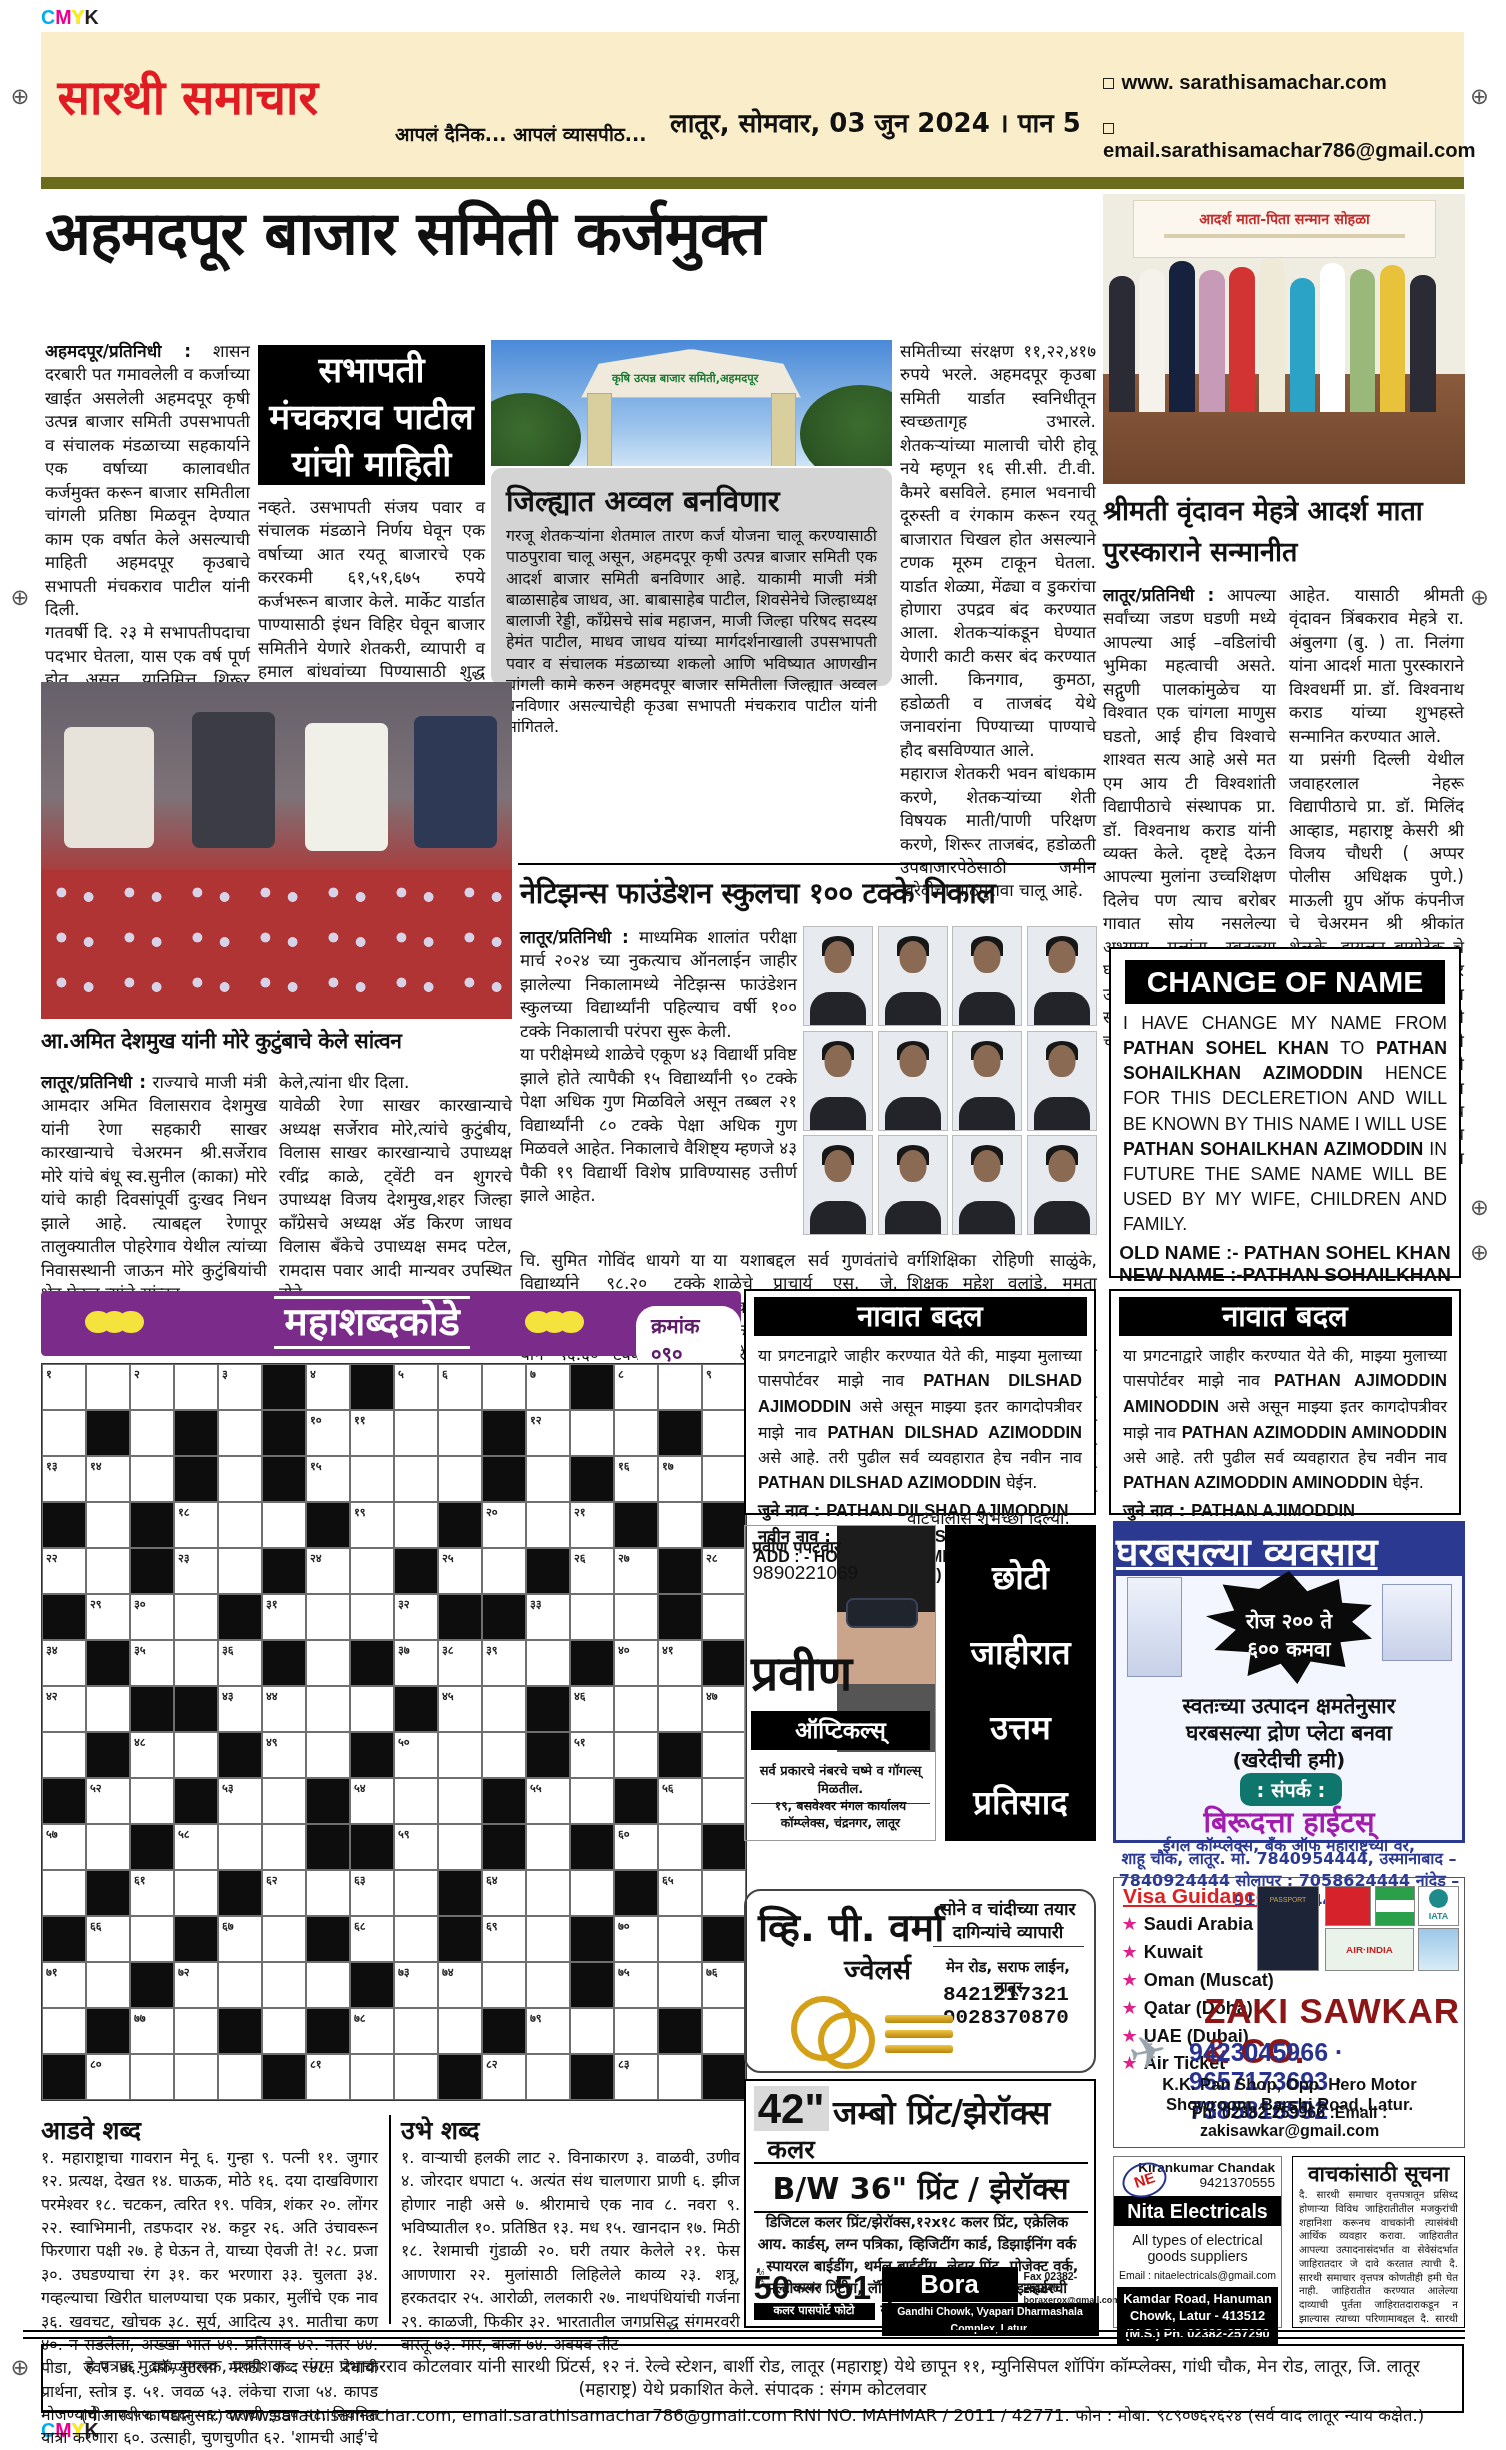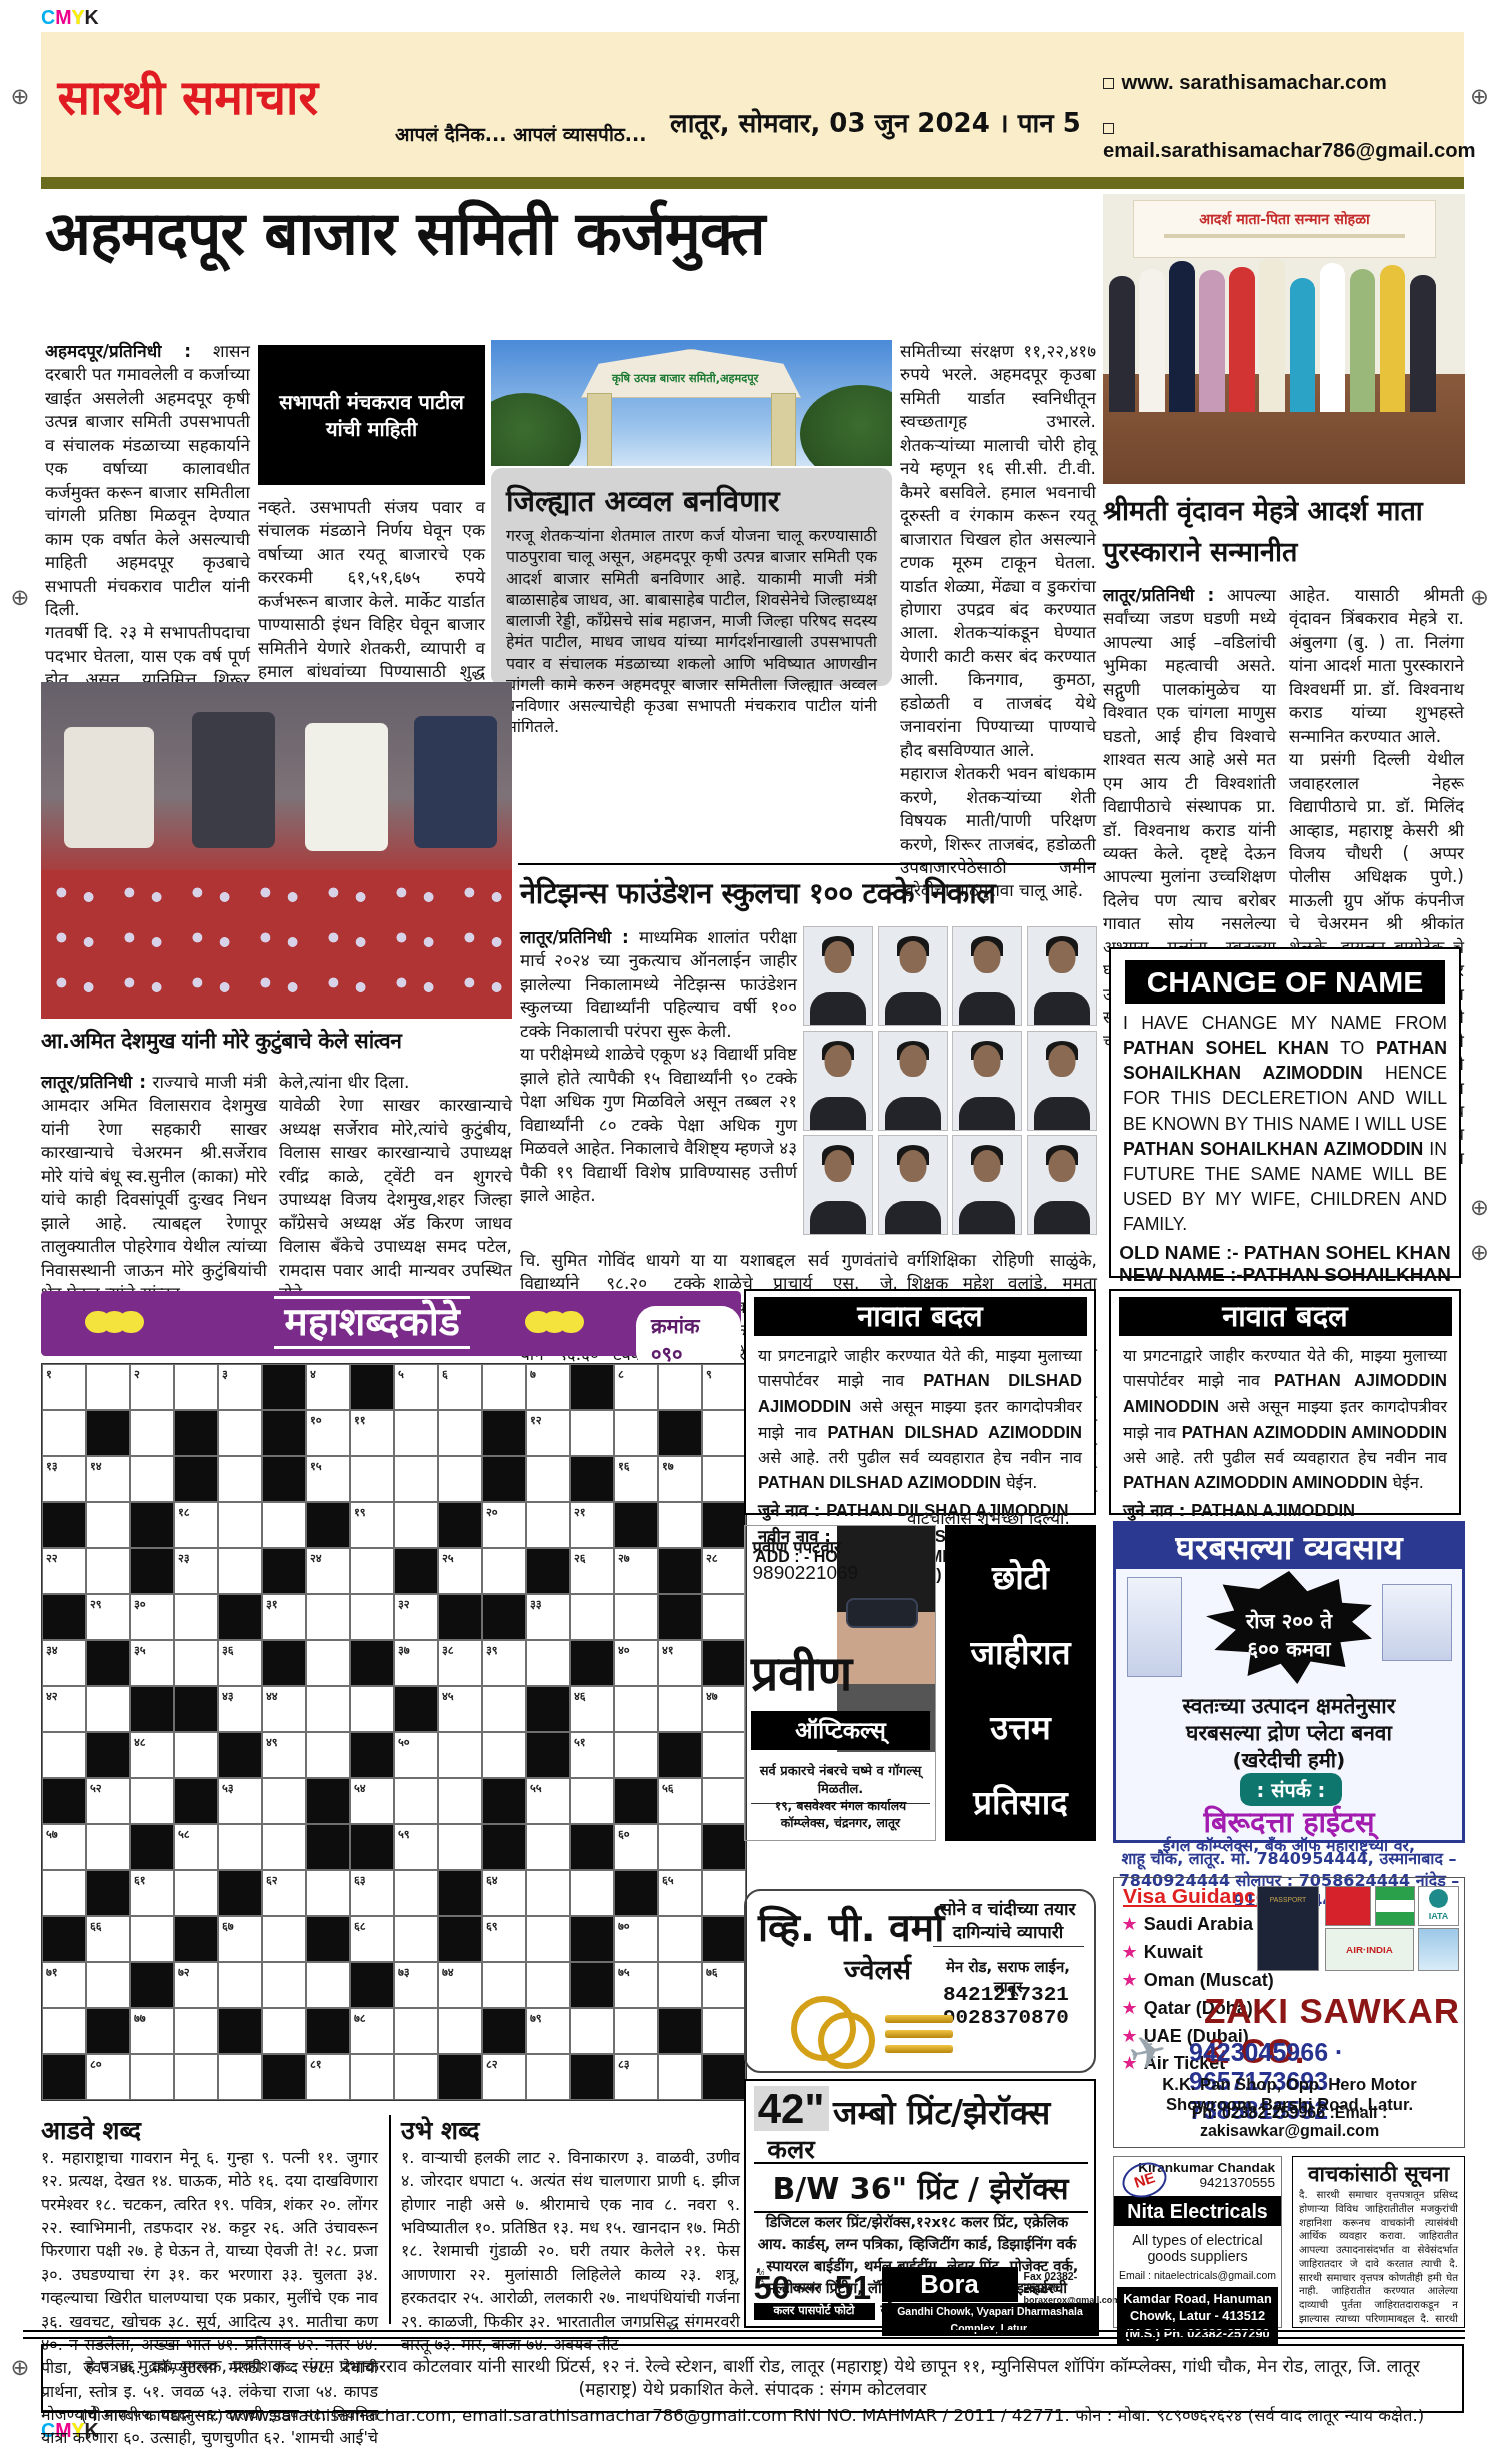--- a/index.html
+++ b/index.html
@@ -65,21 +65,21 @@
   
   .box{border:2.3px solid #000;box-sizing:border-box;background:#fff;}
   .titlebar{background:#000;color:#fff;font-weight:bold;text-align:center;}
   .en{font-family:"Liberation Sans","DejaVu Sans",sans-serif;}
   .navat-body{font-size:16px;line-height:1.55;text-align:justify;padding:7.5px 12px 0 12px;}
   .navat-body b{font-family:"Liberation Sans","DejaVu Sans",sans-serif;font-size:16.6px;}
   .navat-line{font-size:16.6px;padding:1.5px 12px;font-weight:bold;}
   .navat-add{text-align:center;font-size:16px;font-weight:bold;}
   
   .ghar{border:3.8px solid #2b3990;box-sizing:border-box;background:#f4f6ff;}
-  .ghar-head{background:#2b3990;color:#fff;font-weight:bold;font-size:33px;text-align:center;}
+  .ghar-head{background:#2b3990;color:#fff;font-weight:bold;font-size:38px;text-decoration:underline;}
   .burst{background:#0a0a0a;color:#fff;font-weight:bold;text-align:center;
          clip-path:polygon(50% 0,61% 18%,80% 7%,82% 28%,100% 30%,88% 45%,100% 60%,81% 63%,84% 85%,63% 80%,55% 100%,45% 82%,25% 93%,27% 72%,5% 70%,18% 52%,0 40%,17% 35%,10% 12%,32% 16%);}
   .machine{position:absolute;background:linear-gradient(#eef2fb,#c6d0e8);border:1.5px solid #8a97c0;}
   .ghar-blue{color:#2b3990;font-weight:bold;}
   .ghar-red{color:#a21caf;font-weight:bold;}
   .sampark{background:#0f766e;color:#fff;font-weight:bold;border-radius:10.5px;padding:3px 16.6px;font-size:19.6px;}
   
   .zaki-star{color:#e0218a;margin-right:6px;}
   .zaki-brand{color:#8c1515;font-weight:bold;font-size:35px;letter-spacing:0.8px;}
   .zaki-ph{color:#27338f;font-weight:bold;font-size:25px;}
@@ -115,21 +115,21 @@
     <div class="abs mast-contact" style="left:1062px;top:39px;"><span class="sq"></span><span>www. sarathisamachar.com</span></div>
     <div class="abs mast-contact" style="left:1062px;top:84px;"><span class="sq"></span><span>email.sarathisamachar786@gmail.com</span></div>
   </div>
   <div class="abs olivebar" style="left:41px;top:177px;width:1423px;height:12px;"></div>
 
   <div class="abs h-main" style="left:45px;top:202px;width:1054px;">अहमदपूर बाजार समिती कर्जमुक्त</div>
 
   <div class="abs jtxt" style="left:45px;top:340px;width:205px;height:346px;"><b>अहमदपूर/प्रतिनिधी :</b> <span>शासन दरबारी पत गमावलेली व कर्जाच्या खाईत असलेली अहमदपूर कृषी उत्पन्न बाजार समिती उपसभापती व संचालक मंडळाच्या सहकार्याने एक वर्षाच्या कालावधीत कर्जमुक्त करून बाजार समितीला चांगली प्रतिष्ठा मिळवून देण्यात काम एक वर्षात केले असल्याची माहिती अहमदपूर कृउबाचे सभापती मंचकराव पाटील यांनी दिली.
 गतवर्षी दि. २३ मे सभापतीपदाचा पदभार घेतला, यास एक वर्ष पूर्ण होत असून, यानिमित्त शिरूर ताजबंद येथे त्यांच्याशी संवाद साधता त्यांनी माहिती दिली. सभापती मंचकराव पाटील म्हणाले, मी सभापतीपदाचा पदभार घेतला, तेंव्हा कृषी उत्पन्न बाजार समितीची अवस्था अत्यंत बिकट होती. बाजार समिती कसलेही व्यवसाय नव्हती. कर्मचाऱ्यांची पगारही थकलेली</span></div>
 
-  <div class="abs blackbox" style="left:258px;top:345px;width:227px;height:140px;font-size:20px;display:flex;align-items:center;justify-content:center;padding:0 10.5px;box-sizing:border-box;">सभापती मंचकराव पाटील यांची माहिती</div>
+  <div class="abs blackbox" style="left:258px;top:345px;width:227px;height:140px;font-size:35px;display:flex;align-items:center;justify-content:center;padding:0 10.5px;box-sizing:border-box;">सभापती मंचकराव पाटील यांची माहिती</div>
   <div class="abs jtxt" style="left:258px;top:496px;width:227px;height:190px;">नव्हते. उसभापती संजय पवार व संचालक मंडळाने निर्णय घेवून एक वर्षाच्या आत रयतू बाजारचे एक कररकमी ६१,५१,६७५ रुपये कर्जभरून बाजार केले. मार्केट यार्डात पाण्यासाठी इंधन विहिर घेवून बाजार समितीने येणारे शेतकरी, व्यापारी व हमाल बांधवांच्या पिण्यासाठी शुद्ध पाणी शुद्धीकरण मशीन बसविण्यात आली.
 किसनगाव उपबाजार अंतर्गत यार्डात मुरूम व खडीचे काम व जिल्हा नियोजन अंतर्गत ट्रान्सफॉर्मर, १५ पोल उभा करून विद्युत पुरवठा चालू करण्याचे काम प्रगती पथावर आहे. आ. बाबासाहेब पाटील यांच्या स्थानिक विकास निधीतून अहमदपूर कृषी उत्पन्न बाजार</div>
 
   <div class="abs photo gatephoto" style="left:491px;top:340px;width:401px;height:126px;">
     <div class="archtop" style="left:90px;top:9px;width:218px;height:47px;"></div>
     <div class="archtxt" style="left:121px;top:30px;">कृषि उत्पन्न बाजार समिती,अहमदपूर</div>
     <div class="pillar" style="left:96px;top:53px;width:22.6px;height:73px;"></div>
     <div class="pillar" style="left:280px;top:53px;width:22.6px;height:73px;"></div>
     <div class="tree" style="left:-22.6px;top:53px;width:113px;height:90px;"></div>
     <div class="tree" style="left:309px;top:45px;width:121px;height:98px;"></div>

